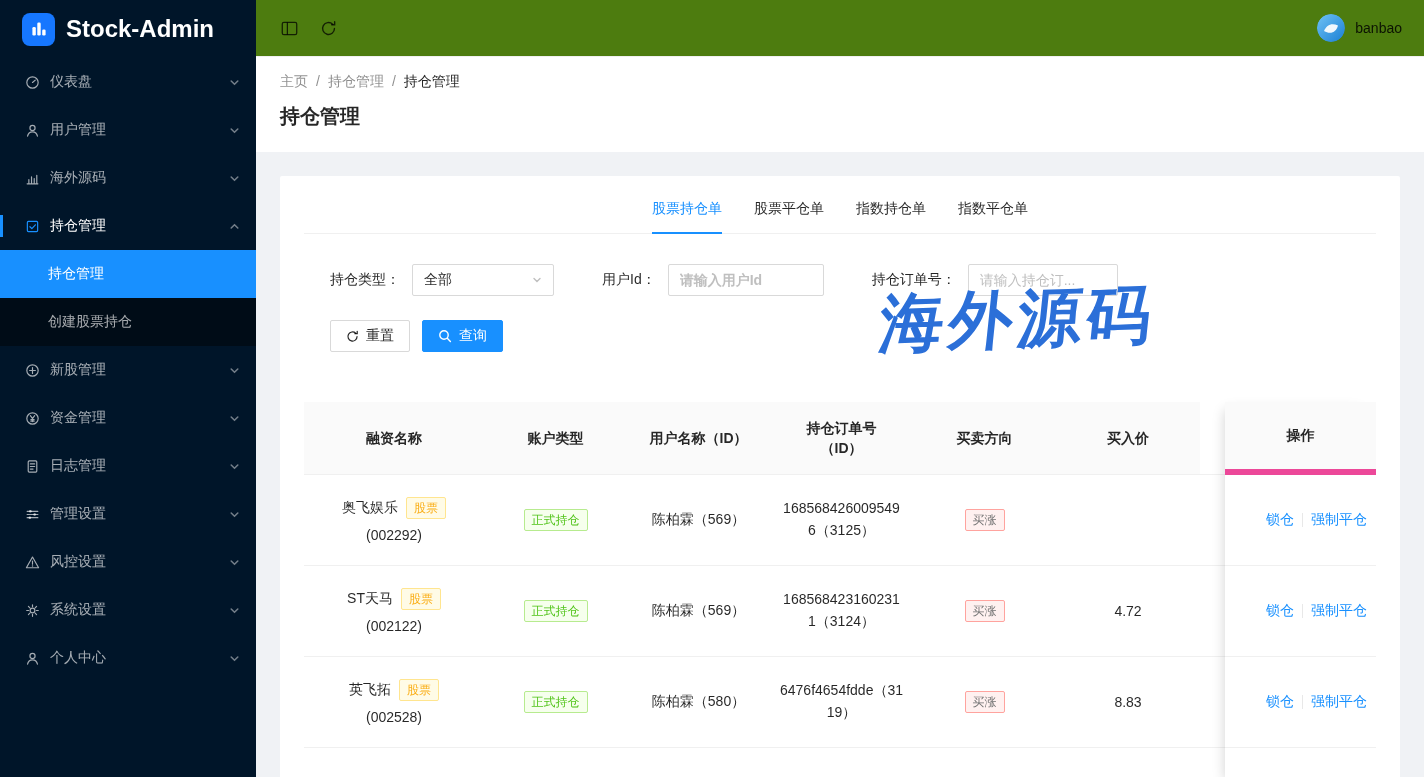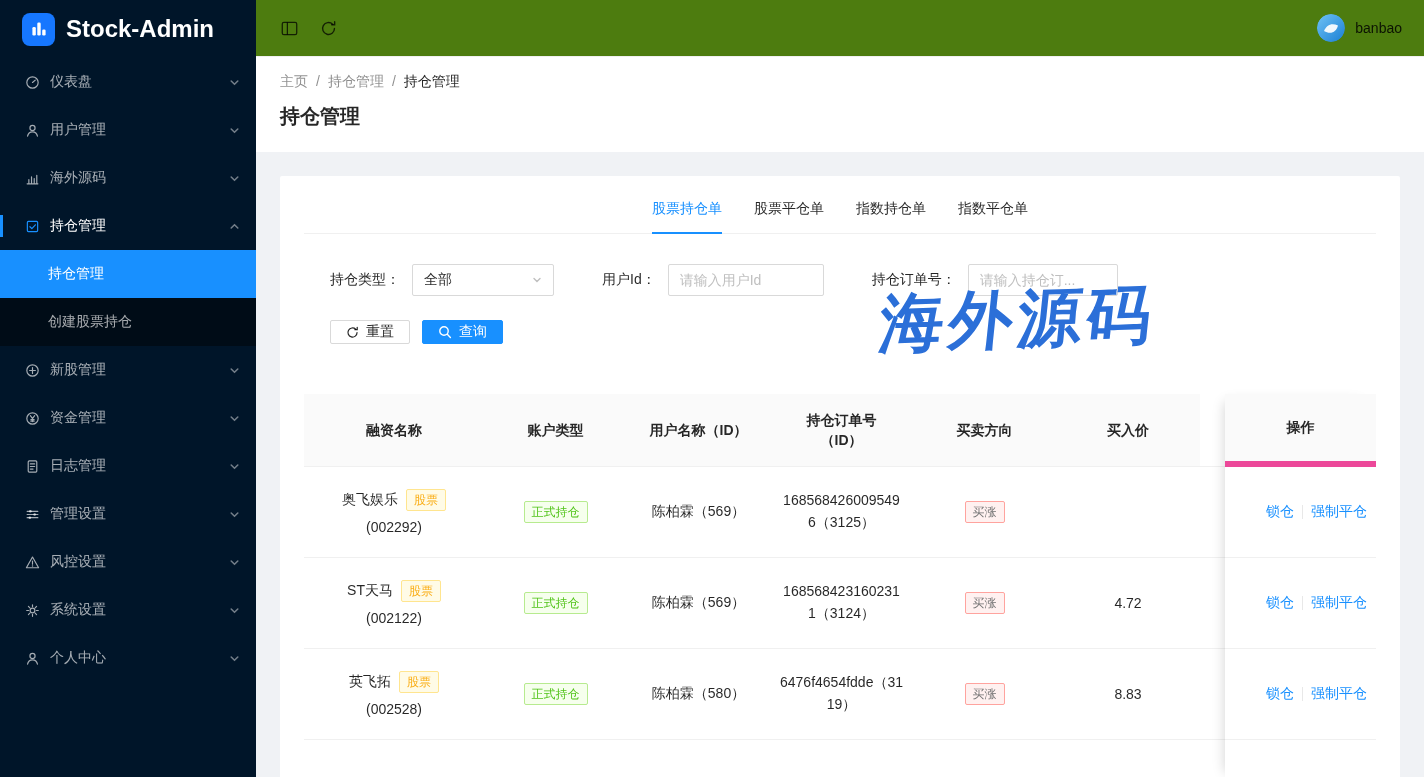--- a/index.html
+++ b/index.html
@@ -56,23 +56,23 @@
   .filters { padding:30px 0 0 26px; }
   .filter-row { display:flex; align-items:center; flex-wrap:nowrap; }
   .filter-group { display:flex; align-items:center; margin-right:48px; }
   .filter-label { margin-right:12px; white-space:nowrap; }
   .select { height:32px; border:1px solid #d9d9d9; border-radius:2px; background:#fff; display:flex; align-items:center; justify-content:space-between; padding:0 11px; cursor:pointer; }
   .sel-value { color:rgba(0,0,0,.85); }
   .sel-placeholder { color:#bfbfbf; white-space:nowrap; overflow:hidden; }
   .sel-arrow { color:#bfbfbf; display:flex; margin-left:6px; }
   .input { height:32px; border:1px solid #d9d9d9; border-radius:2px; padding:0 11px; font-size:14px; font-family:inherit; color:rgba(0,0,0,.85); outline:none; }
   .input::placeholder { color:#bfbfbf; }
-  .w-type { width:142px; } .w-agent { width:140px; } .w-user { width:156px; } .w-order { width:150px; }
+  .w-type { width:142px; } .w-agent { width:140px; } .w-user { width:156px;font-weight:bold; } .w-order { width:150px; }
   .btn-row { margin-top:24px; display:flex; gap:12px; padding-left:26px; }
-  .btn { height:24px; padding:0 15px; border-radius:2px; display:inline-flex; align-items:center; gap:7px; font-size:14px; font-family:inherit; cursor:pointer; border:1px solid #d9d9d9; background:#fff; color:rgba(0,0,0,.85); }
+  .btn { height:32px; padding:0 15px; border-radius:2px; display:inline-flex; align-items:center; gap:7px; font-size:14px; font-family:inherit; cursor:pointer; border:1px solid #d9d9d9; background:#fff; color:rgba(0,0,0,.85); }
   .btn-primary { background:#1890ff; border-color:#1890ff; color:#fff; }
   .btn .b-icon { display:flex; }
 
   
   .watermark { position:absolute; left:600px; top:100px; z-index:30; pointer-events:none;
     font-family:"DejaVu Serif",serif; font-weight:700; font-size:64px; letter-spacing:5px;
     color:#2b6fd8; white-space:nowrap; transform:rotate(-2deg) skewX(-8deg); }
 
   
   .tbl { margin-top:50px; position:relative; }

